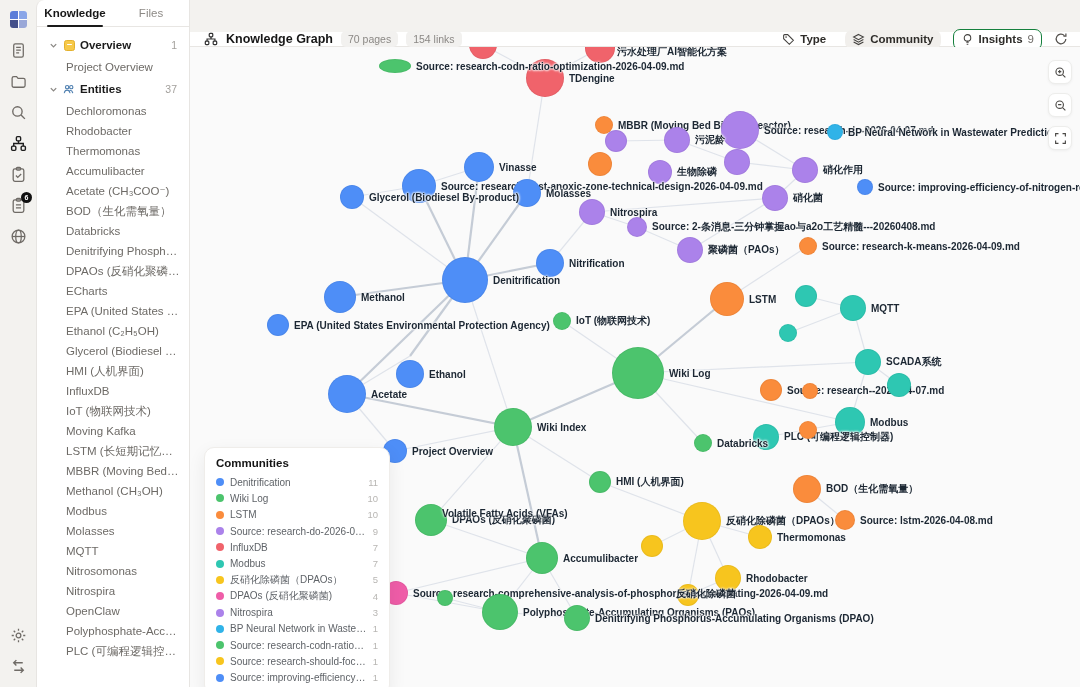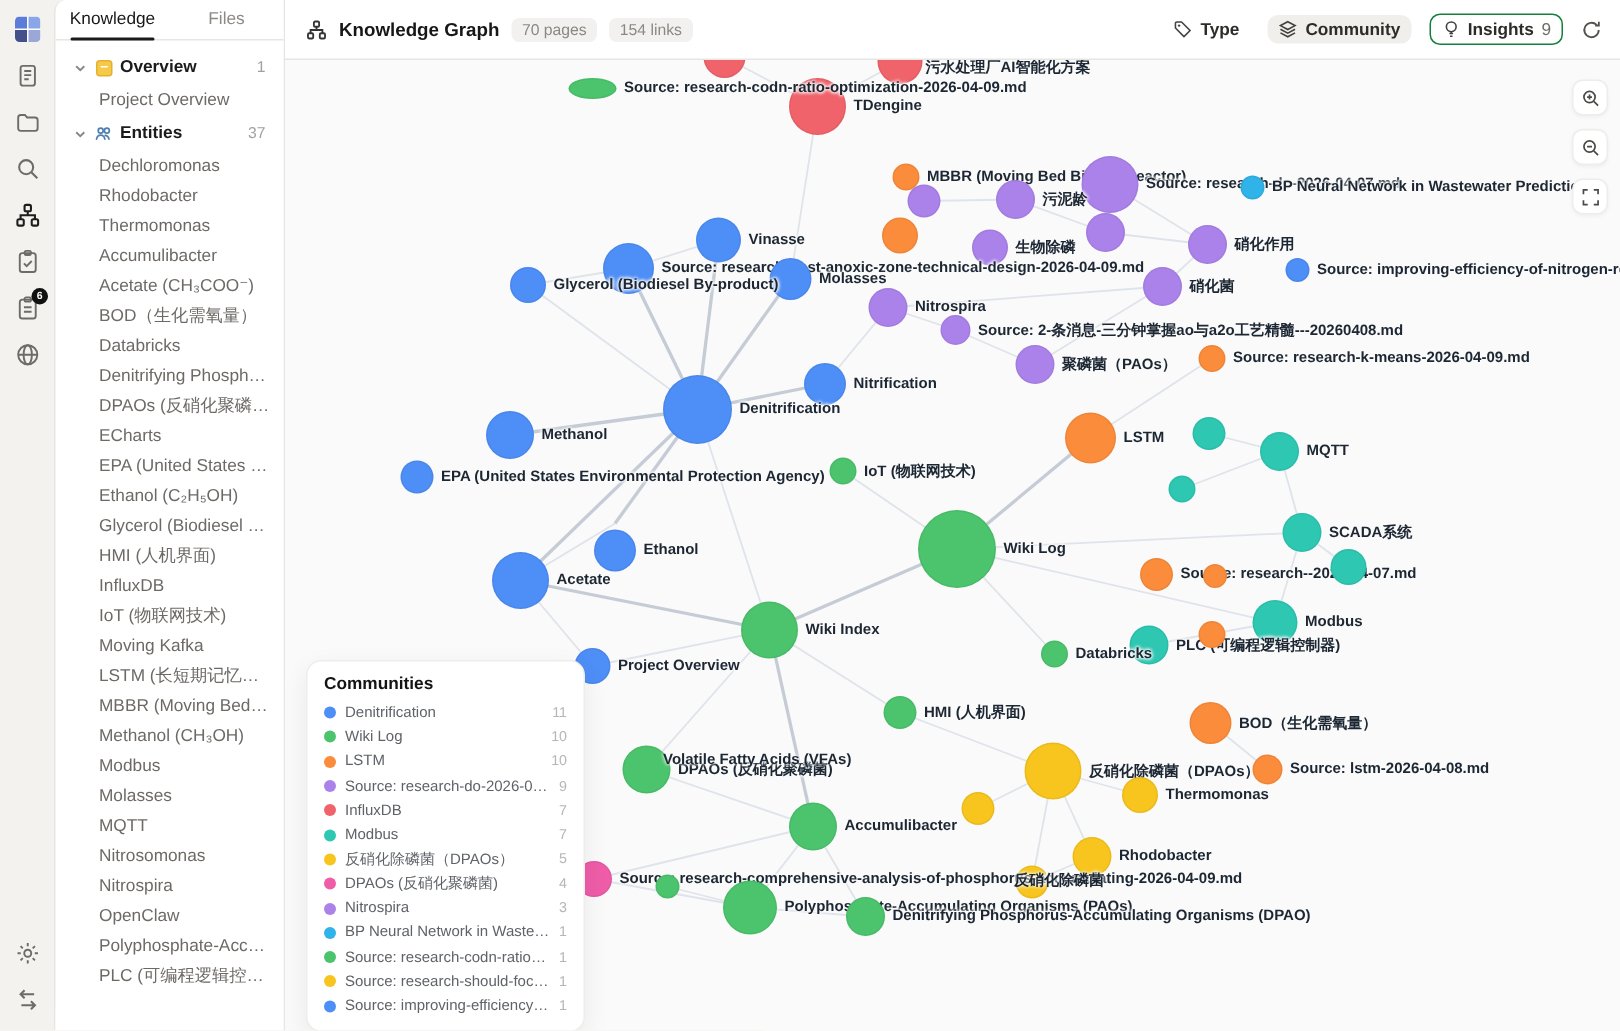--- a/index.html
+++ b/index.html
@@ -22,35 +22,35 @@
   .rail .ric.active { color:#1d1d1d; }
   .rail .spacer { margin-top:auto; }
   .logo { width:17px; height:17px; border-radius:3px; overflow:hidden; display:grid; grid-template-columns:1fr 1fr; grid-template-rows:1fr 1fr; gap:1px; background:#fff; }
   .logo i { display:block; }
   .badge6 { position:absolute; top:-4px; right:-5px; width:11px; height:11px; border-radius:50%; background:#111; color:#fff; font-size:7px; font-weight:700; display:flex; align-items:center; justify-content:center; }
 
   
   .sidebar { width:154px; flex:none; background:#fff; border-right:1px solid #e7e5e2; border-left:1px solid #e7e5e2; display:flex; flex-direction:column; min-height:0; border-top-left-radius:8px; }
   .tabs { height:27px; flex:none; display:flex; border-bottom:1px solid #e8e6e3; }
   .tab { flex:1; display:flex; align-items:center; justify-content:center; font-size:11.5px; color:#8d8a86; position:relative; cursor:pointer; }
-  .tab.active { color:#171717; font-weight:400; }
+  .tab.active { color:#171717; font-weight:700; }
   .tab.active::after { content:""; position:absolute; bottom:-1px; left:10px; right:10px; height:2px; background:#1a1a1a; border-radius:2px; }
   .tree { flex:1; overflow:hidden; padding:6px 0 0 12px; }
   .ws { font-size:11px; color:#56534f; height:22px; line-height:22px; }
   .tree-sec { display:flex; align-items:center; height:24px; gap:5px; font-size:11.5px; font-weight:700; color:#1b1b1b; padding-right:12px; cursor:pointer; }
   .chev { color:#8a8783; flex:none; display:flex; }
   .tree-count { margin-left:auto; color:#a3a09c; font-weight:400; font-size:10.5px; }
   .sec-ic { width:12px; height:12px; flex:none; display:flex; align-items:center; justify-content:center; }
   .ov-ic { width:11px; height:11px; border-radius:2.5px; background:#f7c948; border:1px solid #e3b12e; position:relative; }
   .ov-ic::after { content:""; position:absolute; left:2px; right:2px; top:3px; height:1.5px; background:#fff; border-radius:1px; }
   .tree-child { height:20px; line-height:20px; font-size:11.5px; color:#6d6a66; padding-left:17px; padding-right:8px; white-space:nowrap; overflow:hidden; text-overflow:ellipsis; cursor:pointer; }
 
   
   .main { flex:1; display:flex; flex-direction:column; min-width:0; }
-  .main-header { height:40px; flex:none; background:#fff; border-bottom:1px solid #e8e6e3; display:flex; align-items:center; justify-content:space-between; padding:0 12px 0 14px; }
+  .main-header { height:15px; flex:none; background:#fff; border-bottom:1px solid #e8e6e3; display:flex; align-items:center; justify-content:space-between; padding:0 12px 0 14px;margin-top:32px; }
   .mh-left { display:flex; align-items:center; gap:8px; }
   .mh-title { font-size:12.5px; font-weight:700; color:#171717; }
   .pill { background:#f2f1ef; color:#8b8885; font-size:10.5px; padding:2px 7px; border-radius:5px; white-space:nowrap; }
   .mh-right { display:flex; align-items:center; gap:12px; }
   .hbtn { display:flex; align-items:center; gap:5px; font-size:11.5px; font-weight:600; color:#2e2c29; cursor:pointer; padding:3px 7px; border-radius:7px; }
   .hbtn .ic { display:flex; color:#44423f; }
   .hbtn.community { background:#f1efec; }
   .hbtn.insights { background:#fff; border:1px solid #15803d; }
   .hbtn .cnt { color:#6f6c68; font-weight:400; }
   .refresh { color:#55524e; display:flex; cursor:pointer; }

